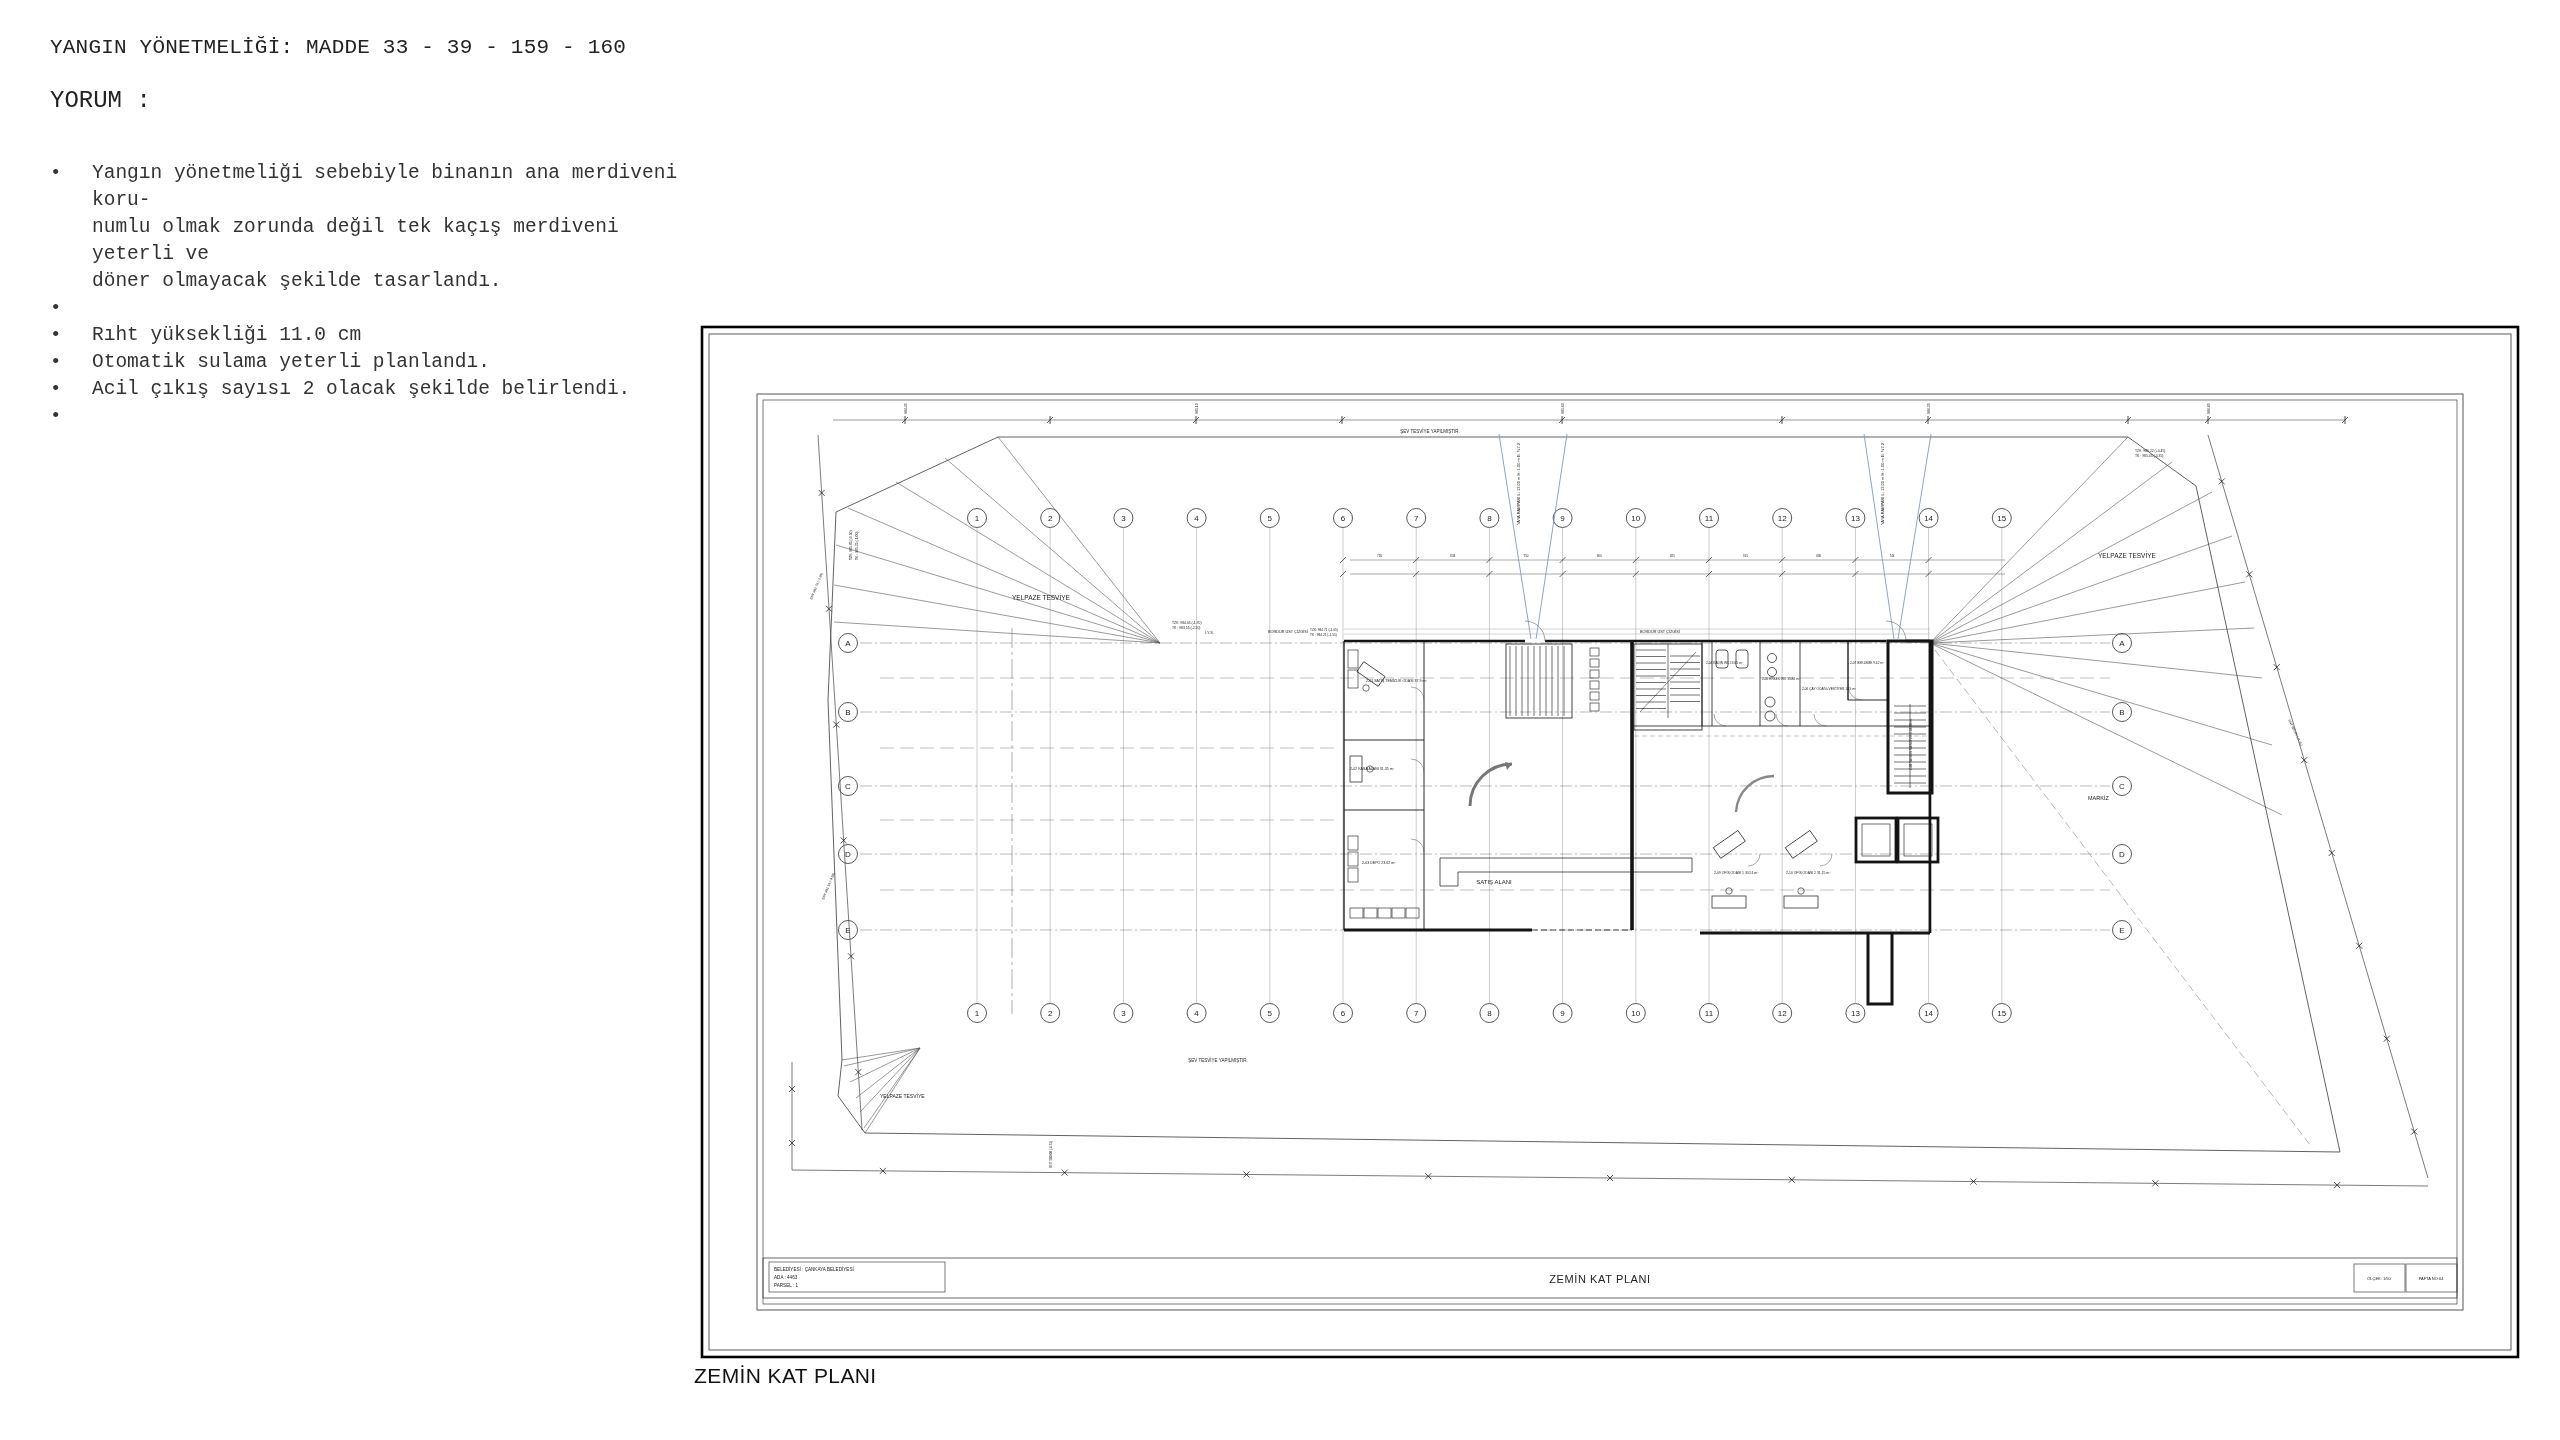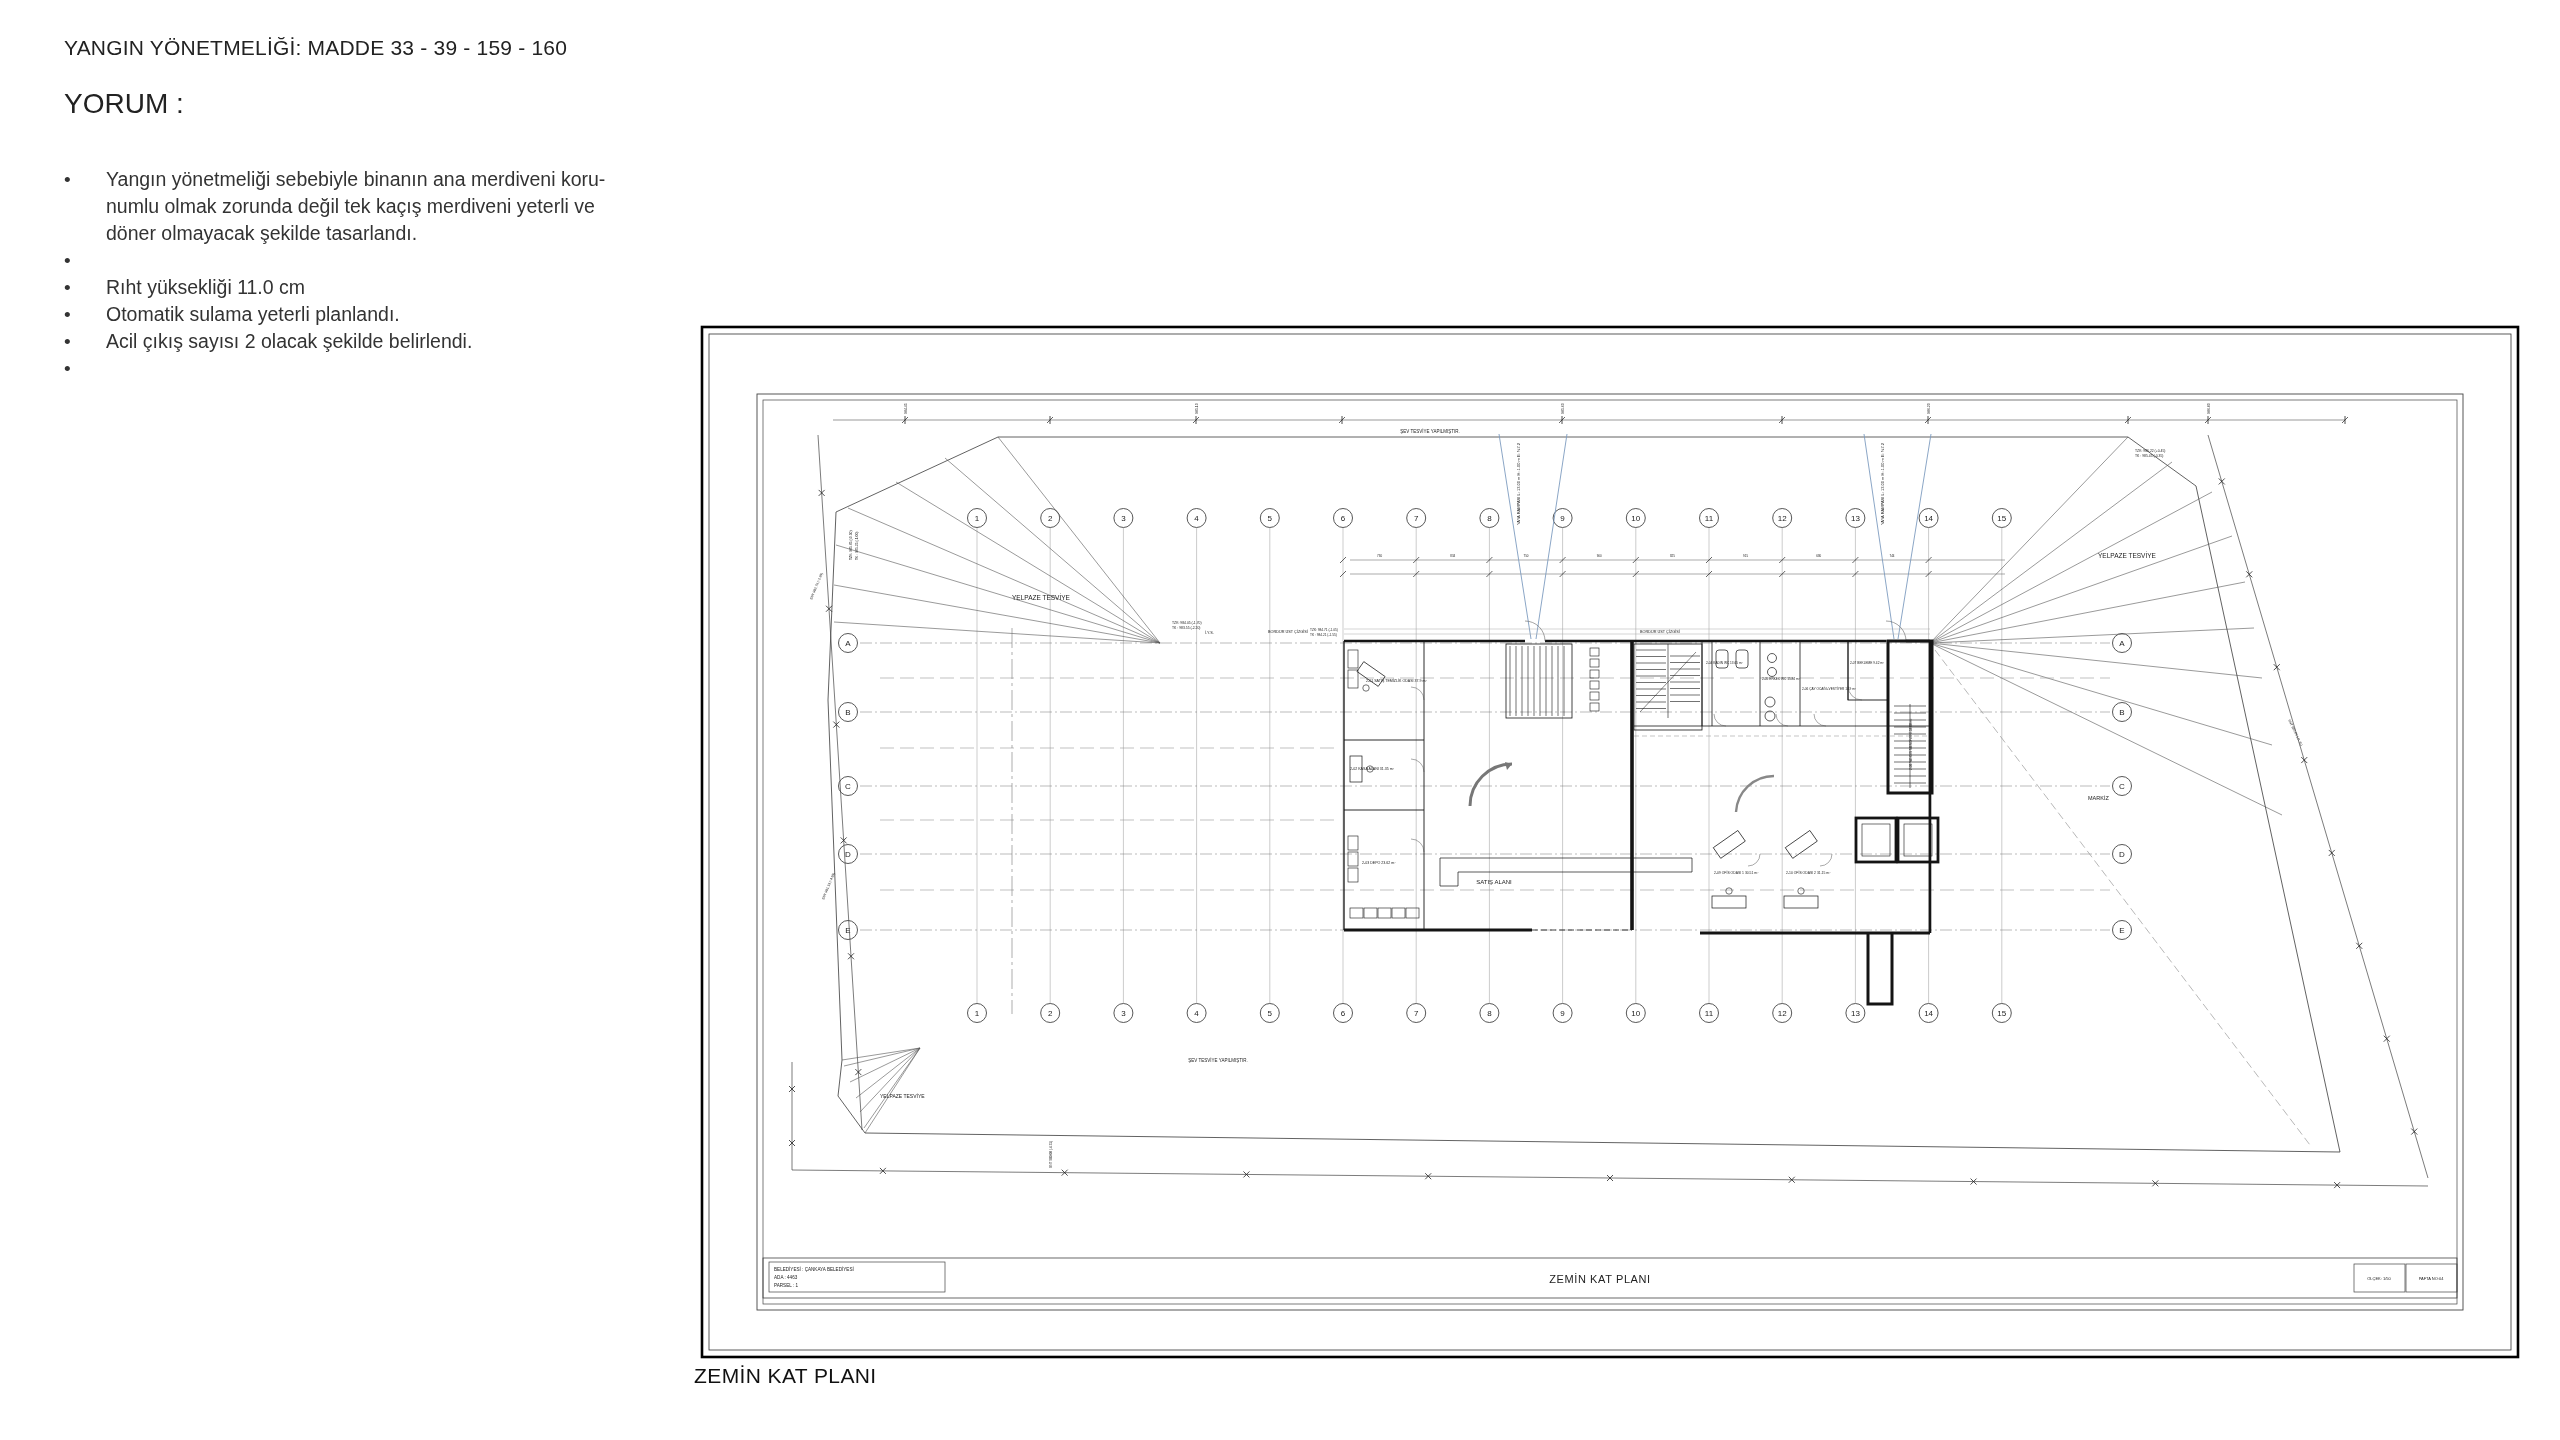--- a/index.html
+++ b/index.html
@@ -1,21 +1,21 @@
 <!DOCTYPE html>
 <html><head>
 <meta charset="utf-8">
 <style>
   html,body{margin:0;padding:0;background:#ffffff;}
   .page{position:relative;width:2560px;height:1440px;background:#fff;overflow:hidden;
         font-family:"Liberation Sans", sans-serif;color:#2b2b2b;}
   
-  .notes{position:absolute;left:64px;top:36px;width:660px;}
+  .notes{position:absolute;left:50px;top:36px;width:660px;font-family:Liberation Mono, monospace;}
   .notes-title{font-size:21px;font-weight:500;letter-spacing:.2px;color:#222;margin:0 0 28px 0;}
-  .notes-sub{font-size:28px;font-weight:500;color:#222;margin:0 0 46px 0;}
+  .notes-sub{font-size:24px;font-weight:500;color:#222;margin:0 0 46px 0;}
   .bullets{display:flex;flex-direction:column;}
   .bullet{display:flex;align-items:flex-start;font-size:19.5px;line-height:27px;color:#333;}
   .bullet .dot{width:22px;flex:0 0 22px;text-align:left;font-size:19px;line-height:27px;color:#333;}
   .bullet .txt{white-space:pre-line;margin-left:20px;}
   
   .sheet-svg{position:absolute;left:700px;top:325px;width:1822px;height:1036px;}
   .caption{position:absolute;left:694px;top:1364px;font-size:21px;letter-spacing:.4px;color:#111;}
   svg text{font-family:"Liberation Sans", sans-serif;fill:#222;}
 </style>
 </head>

